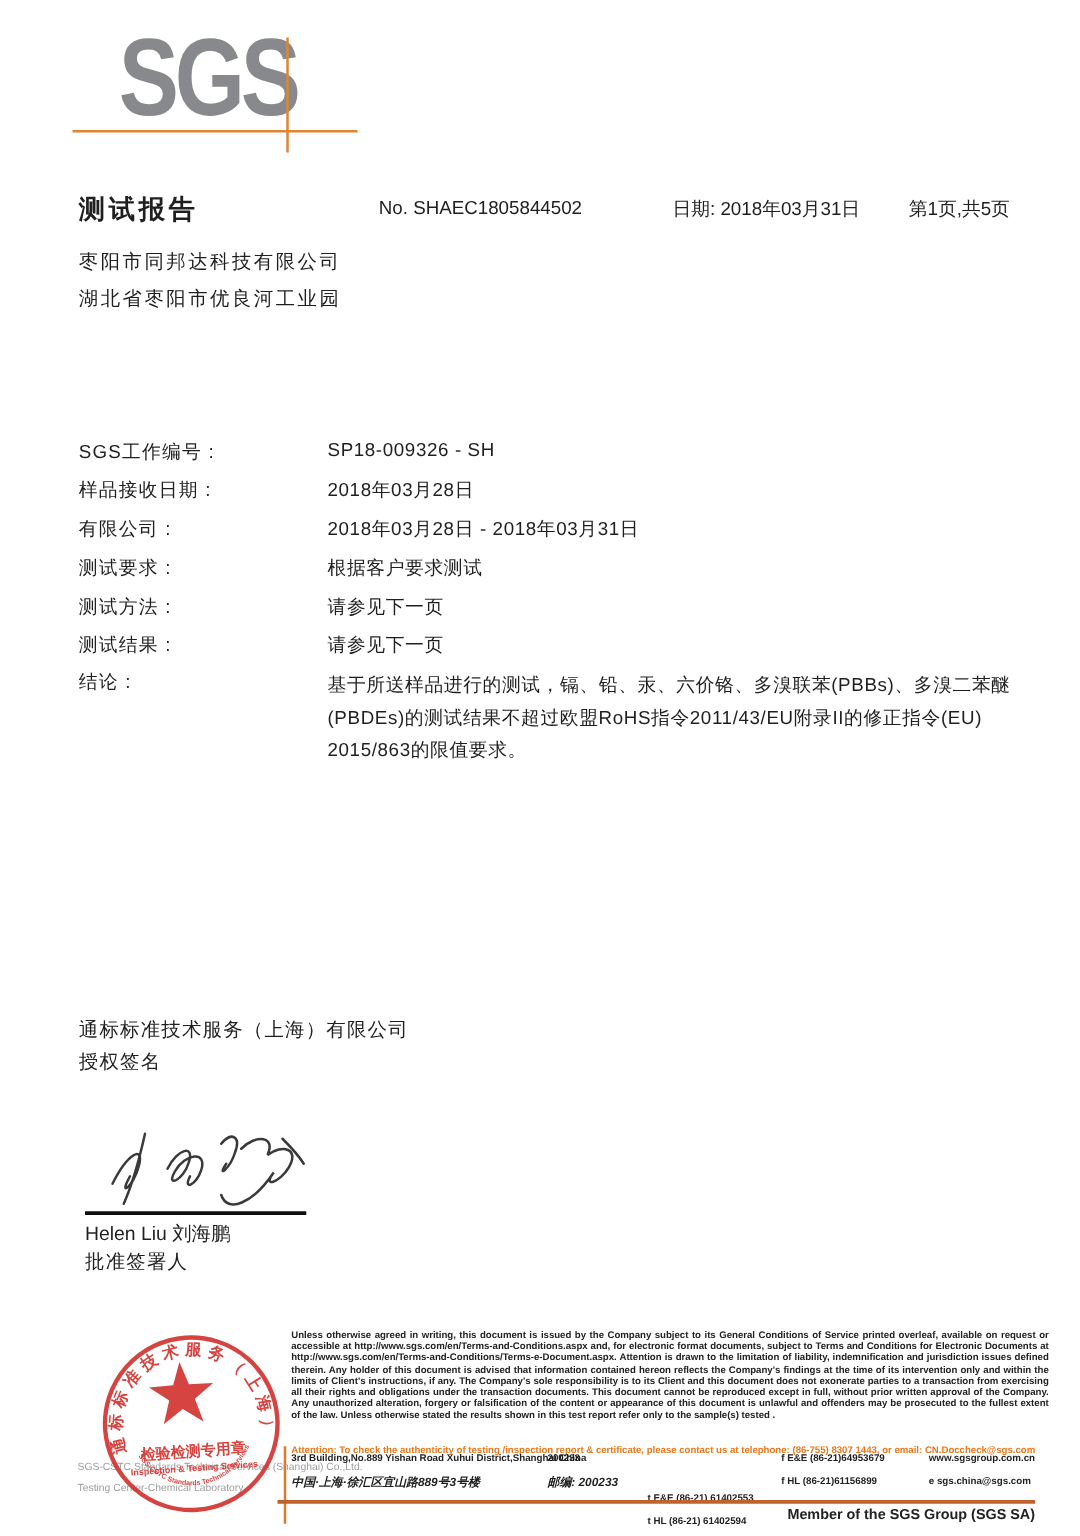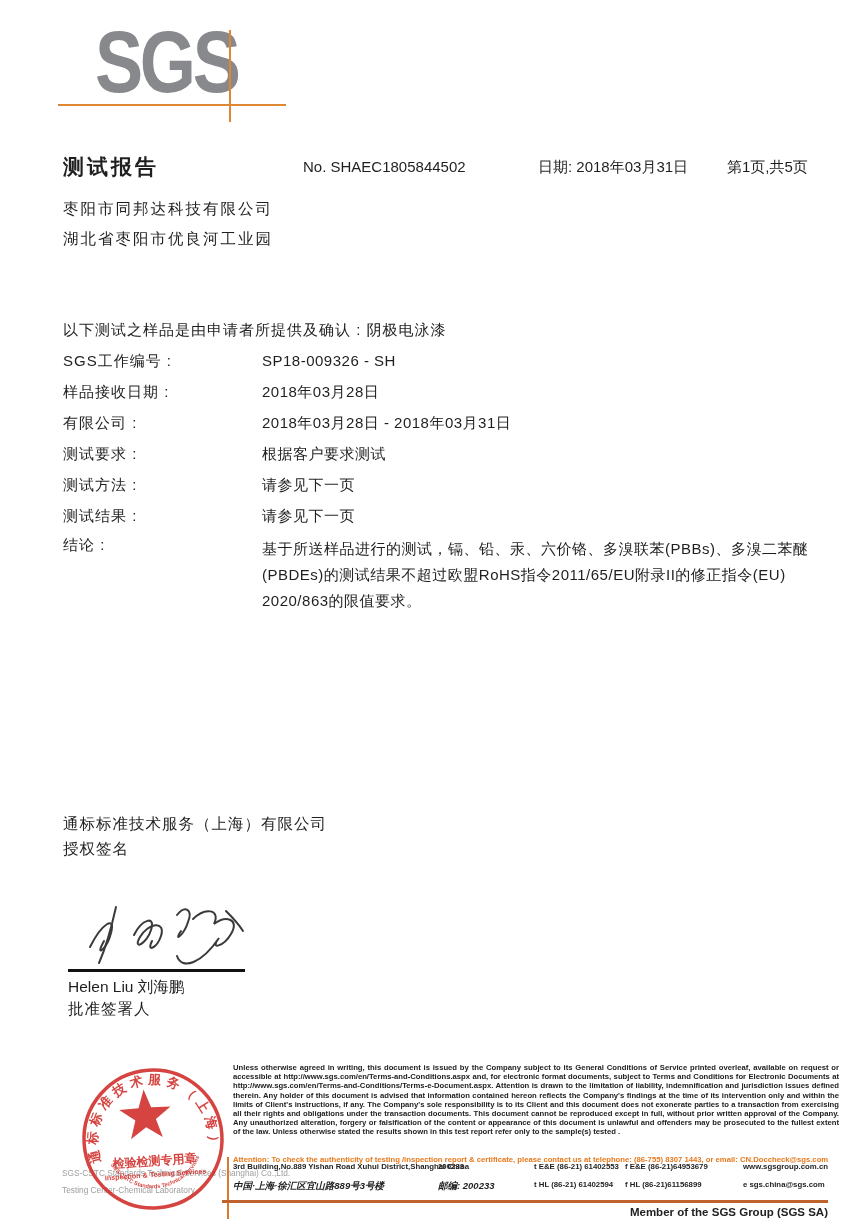--- a/index.html
+++ b/index.html
@@ -58,21 +58,21 @@
   .footer-attention{
     left:233px;top:1155px;width:606px;
     font-size:7.7px;line-height:9px;font-weight:bold;color:#e7791c;
   }
   .addr-row{left:233px;width:600px;height:16px;}
   .addr-row span{position:absolute;white-space:nowrap;}
   .addr-en{font-size:7.8px;font-weight:bold;}
   .addr-cn{font-size:9.5px;font-weight:bold;font-style:italic;}
   .a-addr{left:0;}
   .a-post{left:205px;}
-  .a-tel{left:301px;}
+  .a-tel{left:285px;margin-top:32px;}
   .a-fax{left:392px;}
   .a-net{left:510px;}
   .row1{top:1162px;}
   .row2{top:1180px;}
 
   .reg-vline{left:227px;top:1157px;width:2px;height:62px;background:#d97b2f;}
   .footer-rule{left:222px;top:1200px;width:606px;height:3px;background:#c0622b;}
   .member-line{right:36px;top:1206px;font-size:11.5px;font-weight:bold;color:#222;}
 
   .lab-line1{left:62px;top:1168px;font-size:8.3px;color:#9e9e9e;white-space:nowrap;}
@@ -90,42 +90,41 @@
   <div class="abs logo-vline"></div>
 
   <div class="abs doc-title">测试报告</div>
   <div class="abs report-no">No. SHAEC1805844502</div>
   <div class="abs date-line">日期: 2018年03月31日</div>
   <div class="abs page-info">第1页,共5页</div>
 
   <div class="abs applicant-name">枣阳市同邦达科技有限公司</div>
   <div class="abs applicant-addr">湖北省枣阳市优良河工业园</div>
 
-  <div class="abs statement">以下测试之样品是由申请者所提供及确认 : 阴极电泳漆</div>
 
   <div class="abs info-label" style="top:352px">SGS工作编号 :</div>
   <div class="abs info-value" style="top:352px">SP18-009326 - SH</div>
 
   <div class="abs info-label" style="top:383px">样品接收日期 :</div>
   <div class="abs info-value" style="top:383px">2018年03月28日</div>
 
   <div class="abs info-label" style="top:414px">有限公司 :</div>
   <div class="abs info-value" style="top:414px">2018年03月28日 - 2018年03月31日</div>
 
   <div class="abs info-label" style="top:445px">测试要求 :</div>
   <div class="abs info-value" style="top:445px">根据客户要求测试</div>
 
   <div class="abs info-label" style="top:476px">测试方法 :</div>
   <div class="abs info-value" style="top:476px">请参见下一页</div>
 
   <div class="abs info-label" style="top:507px">测试结果 :</div>
   <div class="abs info-value" style="top:507px">请参见下一页</div>
 
   <div class="abs info-label" style="top:536px">结论 :</div>
-  <div class="abs info-value conclusion-value" style="top:536px">基于所送样品进行的测试，镉、铅、汞、六价铬、多溴联苯(PBBs)、多溴二苯醚(PBDEs)的测试结果不超过欧盟RoHS指令2011/65/EU附录II的修正指令(EU) 2020/863的限值要求。</div>
+  <div class="abs info-value conclusion-value" style="top:536px">基于所送样品进行的测试，镉、铅、汞、六价铬、多溴联苯(PBBs)、多溴二苯醚(PBDEs)的测试结果不超过欧盟RoHS指令2011/43/EU附录II的修正指令(EU) 2015/863的限值要求。</div>
 
   <div class="abs sig-company">通标标准技术服务（上海）有限公司</div>
   <div class="abs sig-auth">授权签名</div>
 
   <svg class="abs sig-svg" width="180" height="76" viewBox="0 0 180 76">
     <g fill="none" stroke="#3a3a3a" stroke-width="2" stroke-linecap="round">
       <path d="M10,54 C22,30 36,22 31,40 C27,56 14,66 24,48"></path>
       <path d="M36,14 C32,32 27,52 19,70"></path>
       <path d="M54,42 C62,26 76,22 71,37 C67,51 52,58 60,44 C68,30 86,27 81,43 C77,55 66,60 72,48"></path>
       <path d="M97,22 C105,12 113,16 108,29 C104,42 93,50 101,38"></path>

